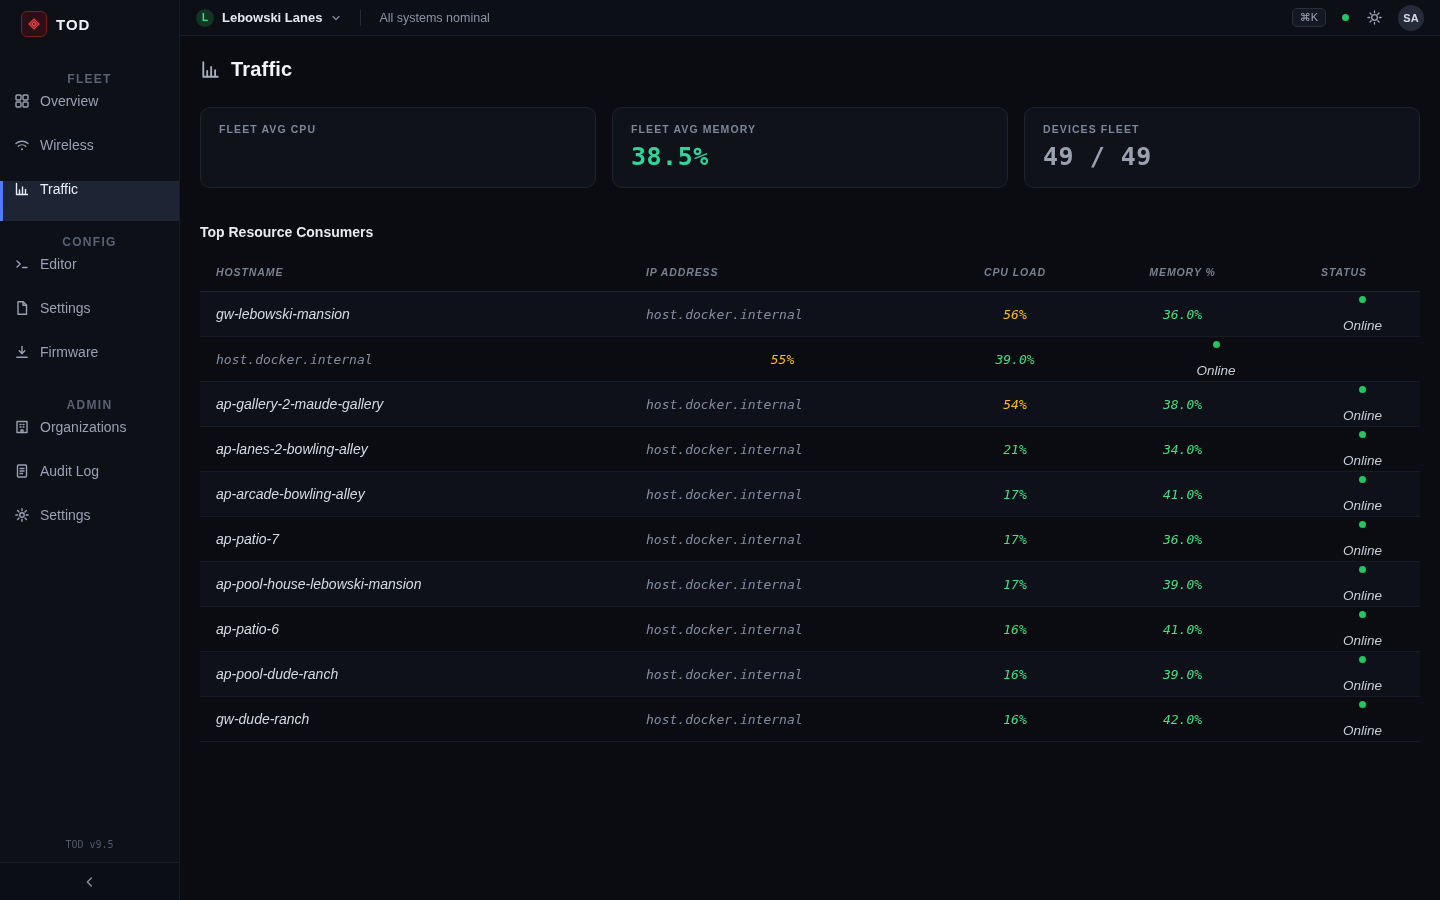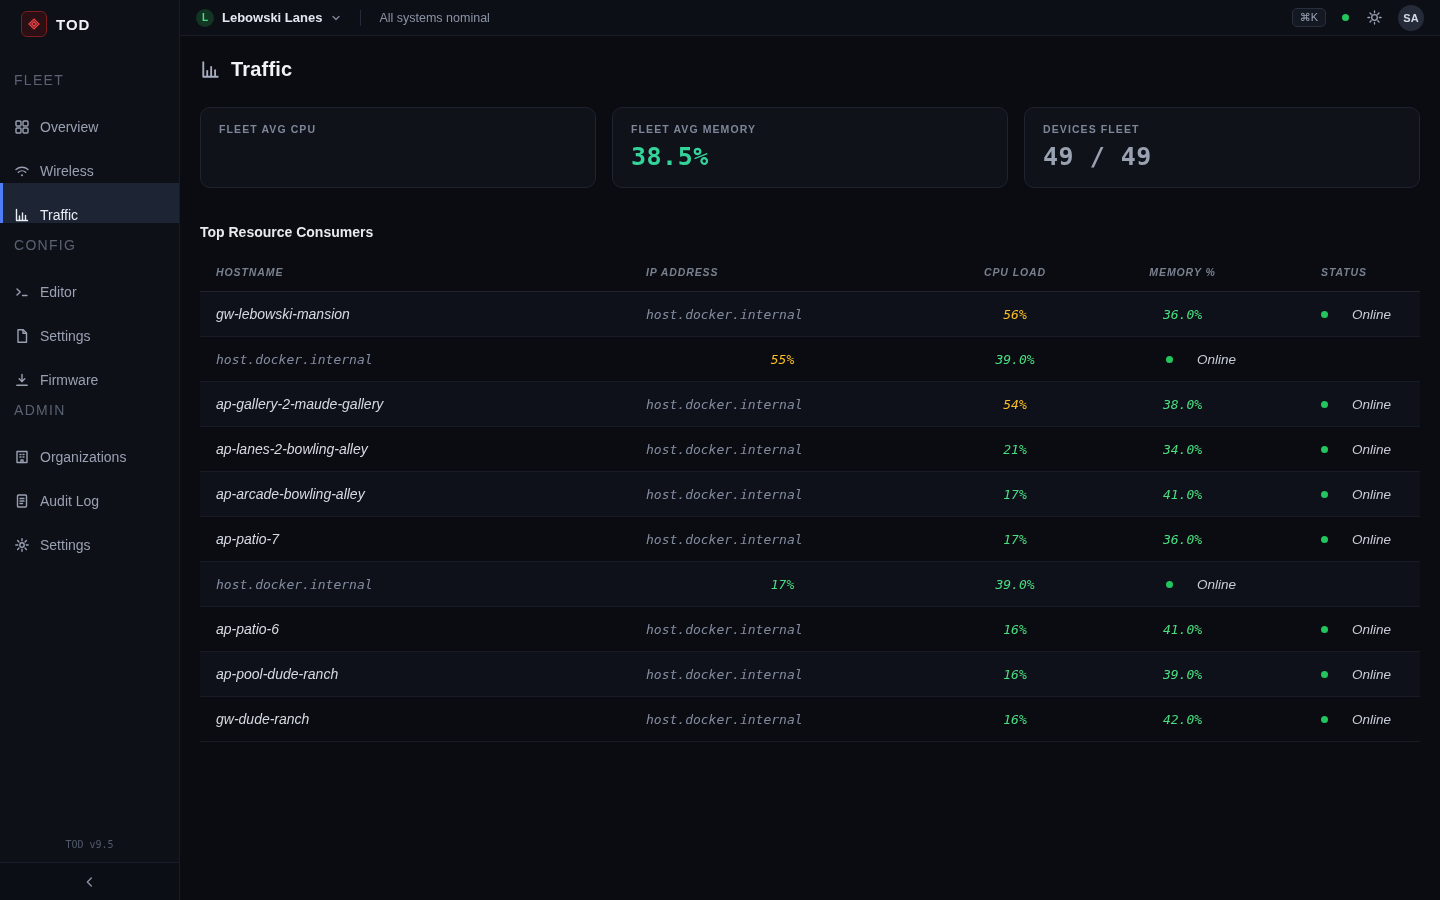--- a/index.html
+++ b/index.html
@@ -7,22 +7,22 @@
   body { font-family:"Liberation Sans", sans-serif; color:#d6dae2; }
 
   .app { display:flex; width:1440px; height:900px; }
 
   
   .sidebar { width:180px; background:#0e1018; border-right:1px solid #181c28; display:flex; flex-direction:column; flex-shrink:0; }
   .brand { display:flex; align-items:center; gap:9px; height:48px; padding:0 21px; }
   .logo { width:26px; height:26px; border-radius:6px; background:#2a0f14; border:1px solid #7f1d1d; display:flex; align-items:center; justify-content:center; color:#ef4444; }
   .brand-name { font-size:15px; font-weight:700; letter-spacing:1px; color:#f1f2f6; }
   .nav { padding-top:14px; }
-  .nav-section-label { padding:10px 14px 7px; font-size:14px; letter-spacing:1.3px; color:#5a6172; font-weight:400; }
-  .nav-item { display:flex; align-items:flex-end; gap:10px; height:40px; margin-bottom:4px; padding:0 13px 0 11px; border-left:3px solid transparent; color:#99a0b2; font-size:14px; cursor:pointer; }
+  .nav-section-label { padding:10px 14px 7px; font-size:12px; letter-spacing:1.3px; color:#5a6172; font-weight:700;text-align:center; }
+  .nav-item { display:flex; align-items:flex-start; gap:10px; height:40px; margin-bottom:4px; padding:0 13px 0 11px; border-left:3px solid transparent; color:#99a0b2; font-size:14px; cursor:pointer; }
   .nav-item .nav-icon { display:flex; color:inherit; }
   .nav-item.active { background:#1d2433; border-left-color:#4f7cf7; color:#e9edf6; }
   .sidebar-version { margin-top:auto; text-align:center; font-family:"DejaVu Sans Mono", monospace; font-size:10px; color:#525a6b; padding:12px 0; }
   .collapse-bar { height:38px; border-top:1px solid #1a1e2b; background:#0c0e15; display:flex; align-items:center; justify-content:center; color:#8a92a6; cursor:pointer; }
 
   
   .main { flex:1; display:flex; flex-direction:column; min-width:0; }
 
   .topbar { height:36px; background:#0d0f16; border-bottom:1px solid #191d29; display:flex; align-items:center; padding:0 16px; gap:10px; flex-shrink:0; }
   .org-switcher { display:flex; align-items:center; gap:8px; cursor:pointer; }
@@ -55,21 +55,21 @@
 
   .tbl { width:100%; }
   .trow { display:grid; grid-template-columns:430px 285px 180px 155px 1fr; align-items:center; padding:0 16px;font-style:italic; }
   .tbl-head { height:40px; border-bottom:1px solid #20242f; color:#79818f; font-size:10.5px; letter-spacing:0.9px; font-weight:700; }
   .tbody .trow { height:45px; border-bottom:1px solid #171b25; cursor:pointer; }
   .tbody .trow:nth-child(odd) { background:#0e1119; }
   .cell-host { font-size:14px; color:#d6dae2; }
   .cell-ip { font-family:"DejaVu Sans Mono", monospace; font-size:13px; color:#848ca0; }
   .num { text-align:center; padding-right:12px; }
   .cell-num { font-family:"DejaVu Sans Mono", monospace; font-size:13px; }
-  .cell-status { display:flex; align-items:center; gap:24px; padding-left:55px; }
+  .cell-status { display:flex; align-items:center; gap:15px; padding-left:55px;flex-direction:column; }
   .status-dot { width:7px; height:7px; border-radius:50%; background:#22c55e; flex-shrink:0; }
   .status-label { font-size:13.5px; color:#c9cdd8; }
 </style>
 </head>
 <body>
 
 <div class="app">
 
   <aside class="sidebar">
     <div class="brand">
@@ -315,20 +315,21 @@
               <div class="cell-ip">host.docker.internal</div>
               <div class="cell-num num tone-ok">17%</div>
               <div class="cell-num num tone-ok">36.0%</div>
               <div class="cell-status">
                 <span class="status-dot"></span>
                 <span class="status-label">Online</span>
               </div>
             </div>
 
             <div class="trow">
+              <div class="cell-host">ap-pool-house-lebowski-mansion</div>
               <div class="cell-ip">host.docker.internal</div>
               <div class="cell-num num tone-ok">17%</div>
               <div class="cell-num num tone-ok">39.0%</div>
               <div class="cell-status">
                 <span class="status-dot"></span>
                 <span class="status-label">Online</span>
               </div>
             </div>
 
             <div class="trow">

